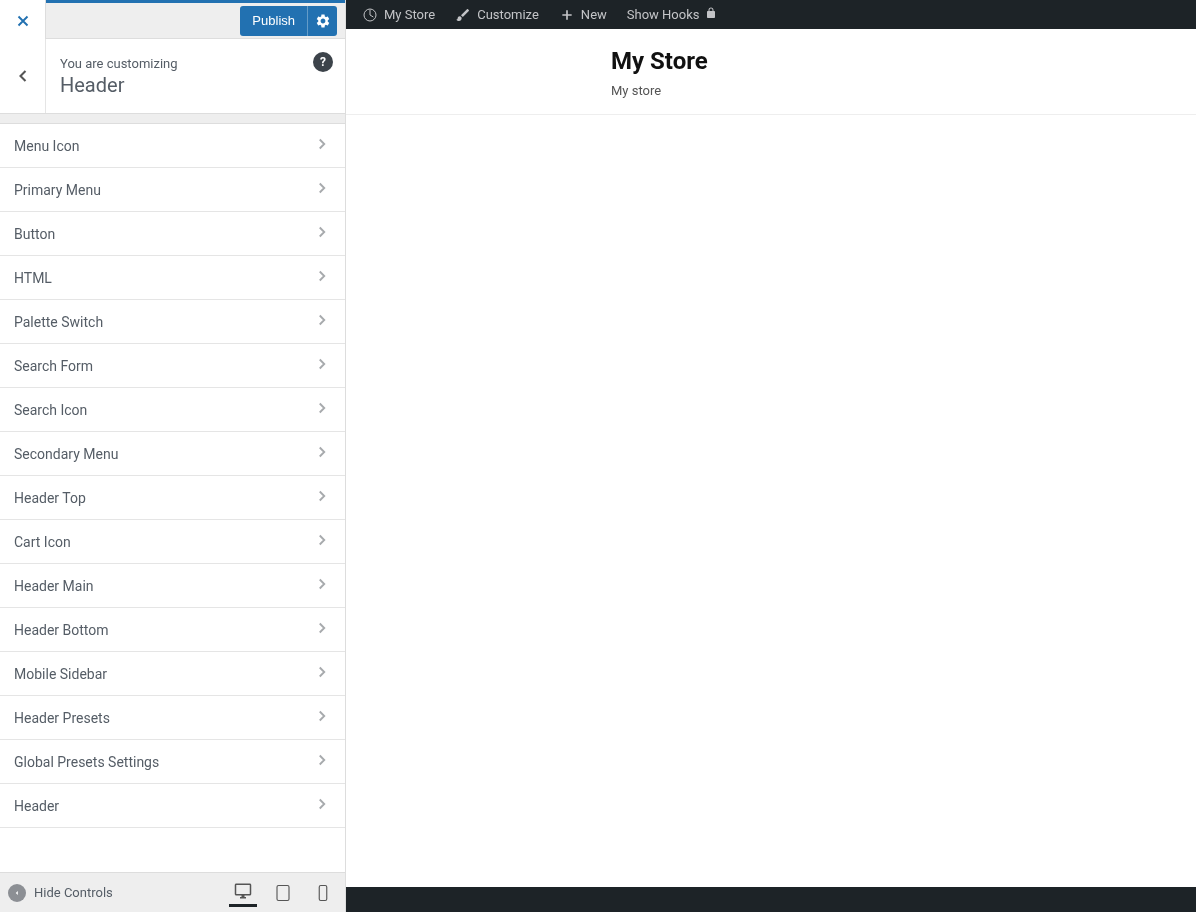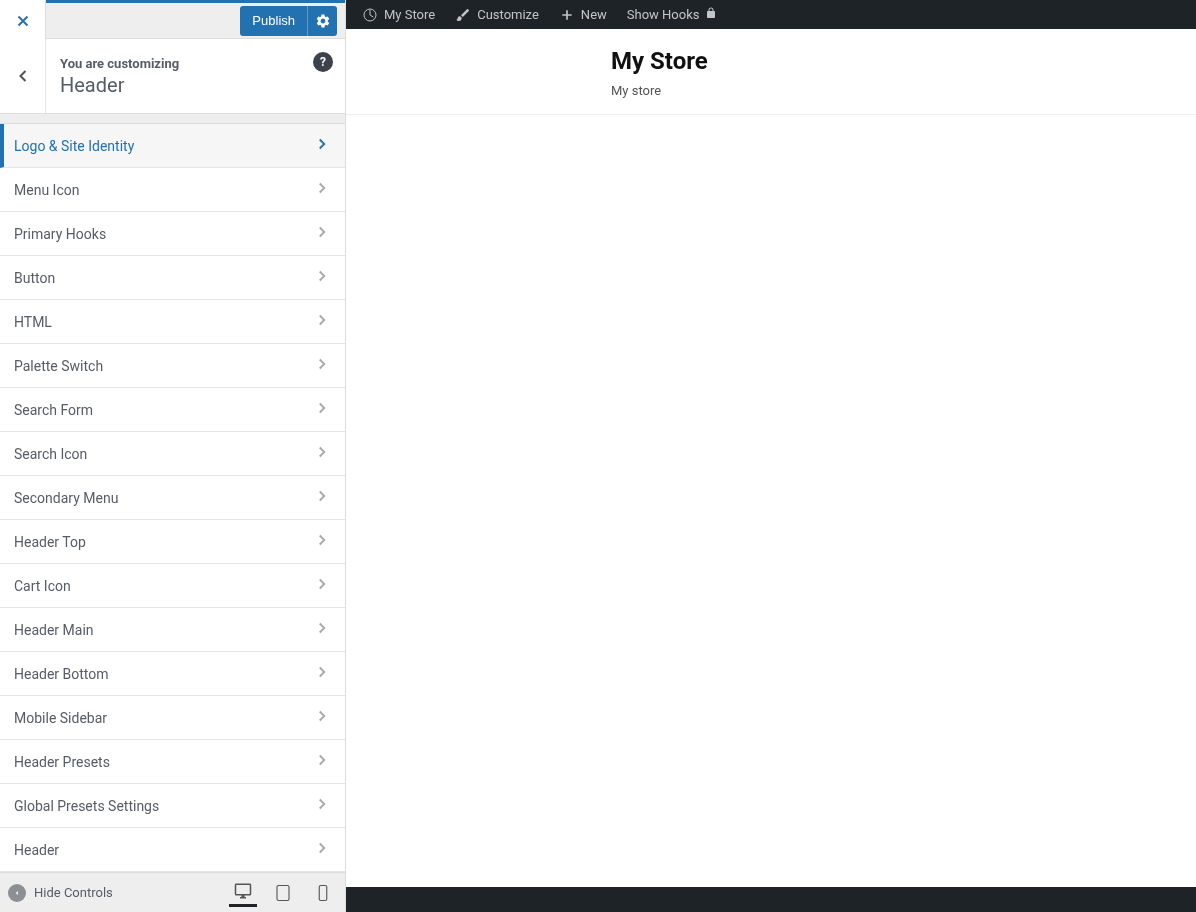--- a/index.html
+++ b/index.html
@@ -14,21 +14,21 @@
     .close-btn svg { width: 18px; height: 18px; }
     .topbar-spacer { flex: 1; }
     .publish-btn { background: #2271b1; color: #fff; border: none; padding: 6px 12px; margin-right: 0; font-size: 13px; border-radius: 3px 0 0 3px; cursor: pointer; height: 30px; }
     .gear-btn { background: #2271b1; color: #fff; border: none; border-left: 1px solid rgba(255,255,255,0.3); width: 30px; height: 30px; margin-right: 8px; border-radius: 0 3px 3px 0; display: flex; align-items: center; justify-content: center; cursor: pointer; }
     .gear-btn svg { width: 16px; height: 16px; }
     
     .breadcrumb { display: flex; align-items: center; background: #fff; border-bottom: 1px solid #ddd; min-height: 74px; }
     .back-btn { width: 46px; height: 74px; display: flex; align-items: center; justify-content: center; border-right: 1px solid #e5e5e5; cursor: pointer; }
     .back-btn svg { width: 20px; height: 20px; color: #555; }
     .breadcrumb-text { padding: 12px 14px; flex: 1; }
-    .breadcrumb-label { font-size: 13px; color: #555d66; font-weight: bold; }
+    .breadcrumb-label { font-size: 13px; color: #555d66; }
     .breadcrumb-title { font-size: 20px; font-weight: 400; color: #555d66; margin-top: 2px; }
     .help-btn { width: 20px; height: 20px; border-radius: 50%; background: #3c434a; color: #fff; display: flex; align-items: center; justify-content: center; font-size: 12px; font-weight: bold; margin-right: 12px; margin-top: -28px; cursor: pointer; }
     
     .menu-list { background: #fff; flex: 1; overflow-y: auto; }
     .menu-spacer { height: 10px; background: #eee; border-bottom: 1px solid #ddd; }
     .menu-item { display: flex; align-items: center; padding: 11px 14px; border-bottom: 1px solid #e5e5e5; cursor: pointer; font-size: 14px; color: #555d66; position: relative; background: #fff; }
     .menu-item.active { color: #2271b1; background: #f6f6f6; border-left: 4px solid #2271b1; padding-left: 10px; }
     .menu-item .chev { margin-left: auto; color: #a7aaad; }
     .menu-item.active .chev { color: #2271b1; }
     .menu-item svg { width: 18px; height: 18px; }
@@ -91,34 +91,28 @@
       <div class="breadcrumb-text">
         <div class="breadcrumb-label">You are customizing</div>
         <div class="breadcrumb-title">Header</div>
       </div>
       <div class="help-btn">?</div>
     </div>
 
     <div class="menu-list">
       <div class="menu-spacer"></div>
       <div id="menu-items-container">
-          <div class="menu-item active">
-            <span>Logo &amp; Site Identity</span>
-            <span class="chev"><svg viewBox="0 0 24 24" fill="none" stroke="currentColor" stroke-width="2.5">
-                <path d="M9 18l6-6-6-6"></path>
-              </svg></span>
-          </div>
           <div class="menu-item">
             <span>Menu Icon</span>
             <span class="chev"><svg viewBox="0 0 24 24" fill="none" stroke="currentColor" stroke-width="2.5">
                 <path d="M9 18l6-6-6-6"></path>
               </svg></span>
           </div>
           <div class="menu-item">
-            <span>Primary Hooks</span>
+            <span>Primary Menu</span>
             <span class="chev"><svg viewBox="0 0 24 24" fill="none" stroke="currentColor" stroke-width="2.5">
                 <path d="M9 18l6-6-6-6"></path>
               </svg></span>
           </div>
           <div class="menu-item">
             <span>Button</span>
             <span class="chev"><svg viewBox="0 0 24 24" fill="none" stroke="currentColor" stroke-width="2.5">
                 <path d="M9 18l6-6-6-6"></path>
               </svg></span>
           </div>

